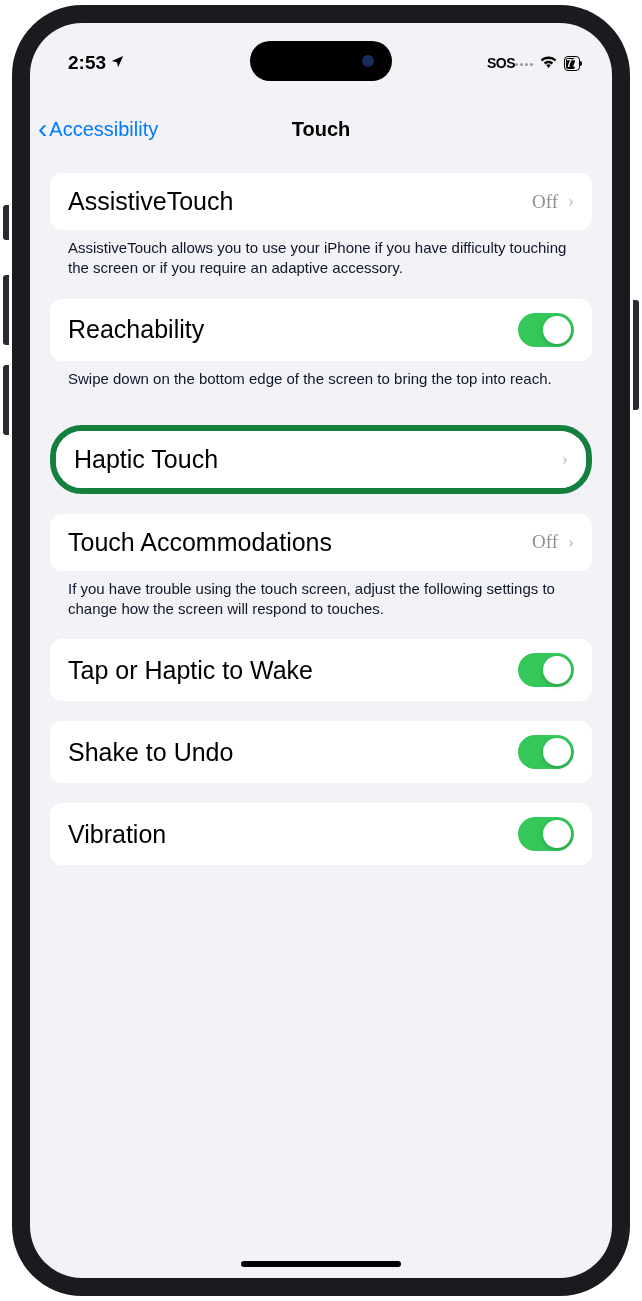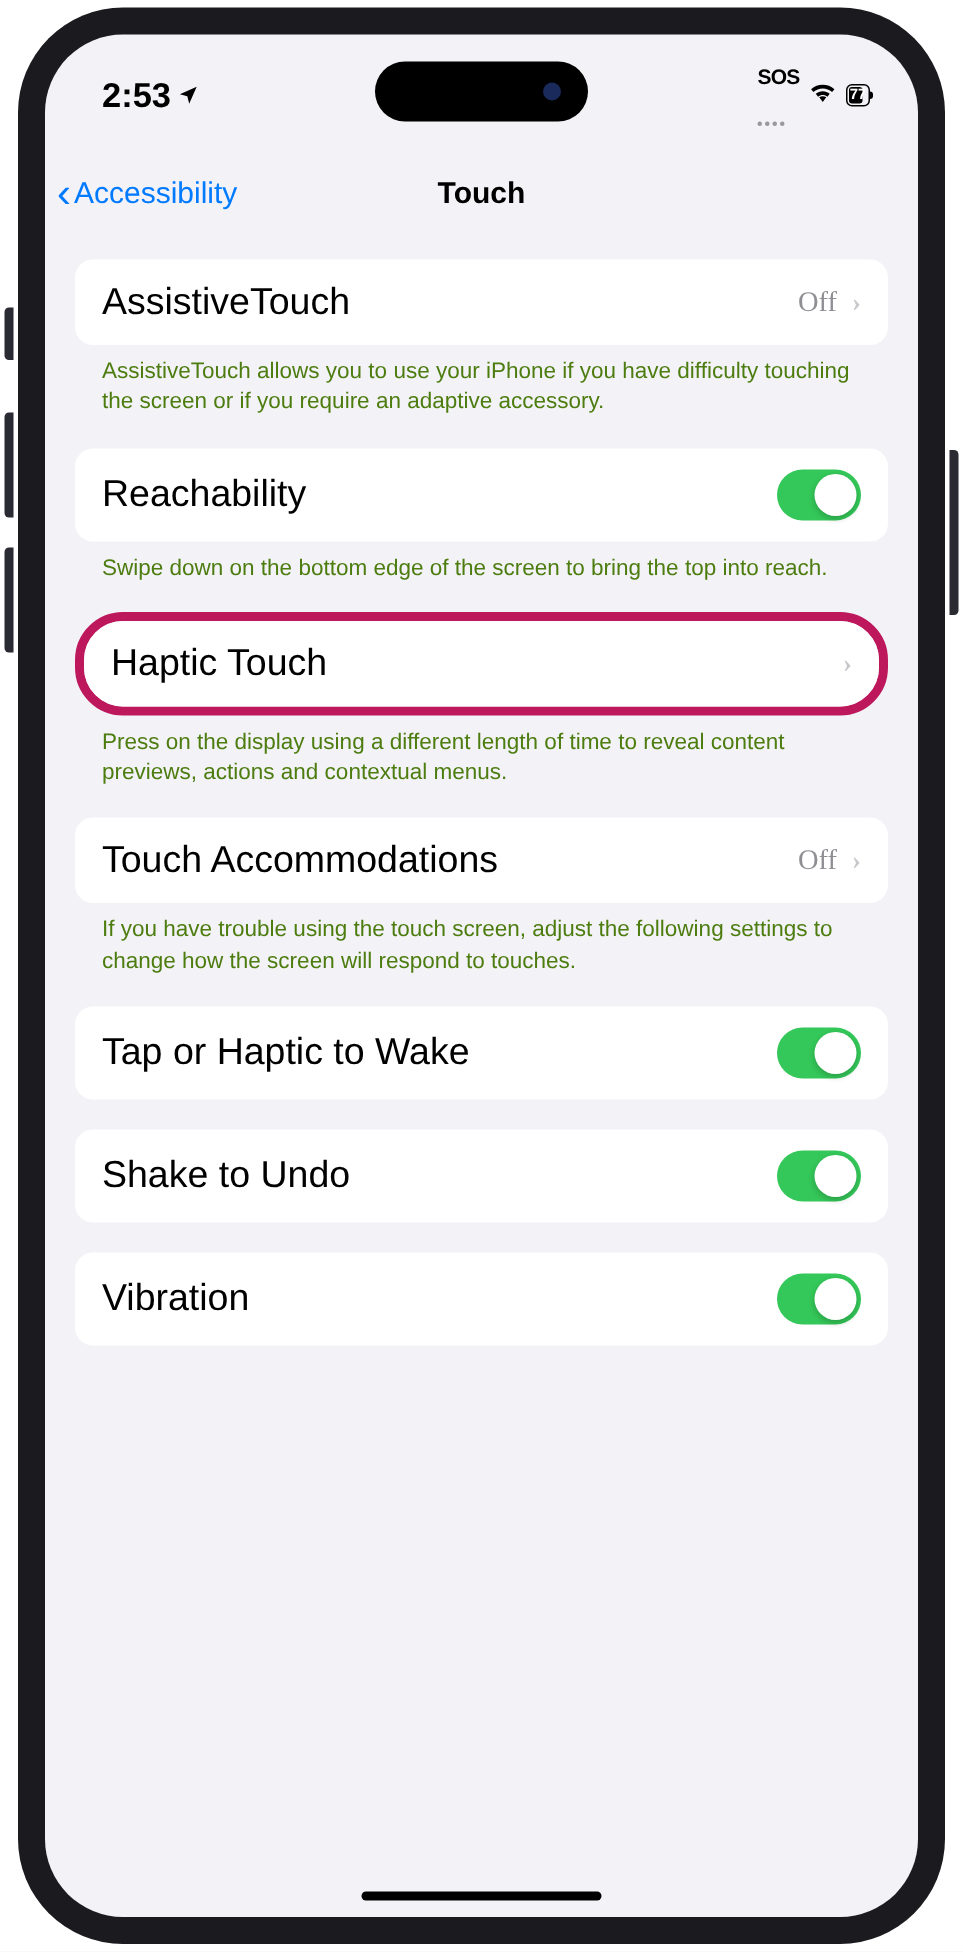--- a/index.html
+++ b/index.html
@@ -55,21 +55,21 @@
       justify-content: space-between;
       align-items: center;
       padding: 20px 32px 0 38px;
       height: 60px;
       font-weight: 600;
     }
     .status-left {
       display: flex;
       align-items: center;
       gap: 4px;
-      font-size: 23px;
+      font-size: 19px;
       font-weight: 700;
     }
     .status-right {
       display: flex;
       align-items: center;
       gap: 6px;
     }
     .status-sos { font-size: 14px; font-weight: 700; letter-spacing: -0.5px; }
     .status-dots { display: flex; gap: 2px; margin-top: 3px; }
     .status-dots span { width: 3px; height: 3px; background: #999; border-radius: 50%; display: block; }
@@ -121,21 +121,21 @@
     .setting-label { font-size: 25px; color: #000; }
     .setting-right {
       display: flex;
       align-items: center;
       gap: 10px;
       font-family: Liberation Serif, serif;
     }
     .setting-value { color: #8e8e93; font-size: 19px; }
     .chevron-icon { color: #c7c7cc; font-size: 18px; font-weight: 600; }
     .footer-text {
-      color: #4d7c0f;
+      color: #0f172a;
       font-size: 15px;
       padding: 8px 18px 0 18px;
       line-height: 1.35;
     }
     .toggle {
       width: 56px;
       height: 34px;
       background: #34c759;
       border-radius: 17px;
       position: relative;
@@ -145,23 +145,23 @@
       position: absolute;
       right: 3px;
       top: 3px;
       width: 28px;
       height: 28px;
       background: #fff;
       border-radius: 50%;
       box-shadow: 0 2px 4px rgba(0,0,0,0.2);
     }
     .highlight-ring {
-      border: 6px solid #be185d;
+      border: 6px solid #15803d;
       border-radius: 32px;
-      margin-top: 19px;
+      margin-top: 36px;
       padding: 0;
     }
     .highlight-ring .setting-row {
       margin-top: 0;
       border-radius: 26px;
     }
     .side-button-left {
       position: absolute;
       left: 3px;
       width: 6px;
@@ -207,21 +207,21 @@
     <div class="status-bar">
       <div class="status-left">
         <span>2:53</span>
         <span class="location-arrow">
           <svg width="15" height="15" viewBox="0 0 24 24">
               <path fill="#000" d="M3 11l18-8-8 18-2-8-8-2z"></path>
             </svg>
         </span>
       </div>
       <div class="status-right">
-        <div style="display:flex;flex-direction:column;gap:19px;">
+        <div style="display:flex;flex-direction:row;align-items:center;">
           <span class="status-sos">SOS</span>
           <div class="status-dots">
               <span></span>
               <span></span>
               <span></span>
               <span></span>
             </div>
         </div>
         <span>
           <svg class="wifi-icon" viewBox="0 0 24 18">
@@ -261,21 +261,20 @@
       <div class="footer-text">Swipe down on the bottom edge of the screen to bring the top into reach.</div>
 
       <div class="highlight-ring">
         <div class="setting-row">
           <span class="setting-label">Haptic Touch</span>
           <div class="setting-right">
             <span class="chevron-icon">›</span>
           </div>
         </div>
       </div>
-      <div class="footer-text">Press on the display using a different length of time to reveal content previews, actions and contextual menus.</div>
 
       <div class="setting-row">
         <span class="setting-label">Touch Accommodations</span>
         <div class="setting-right">
           <span class="setting-value">Off</span>
           <span class="chevron-icon">›</span>
         </div>
       </div>
       <div class="footer-text">If you have trouble using the touch screen, adjust the following settings to change how the screen will respond to touches.</div>
 

